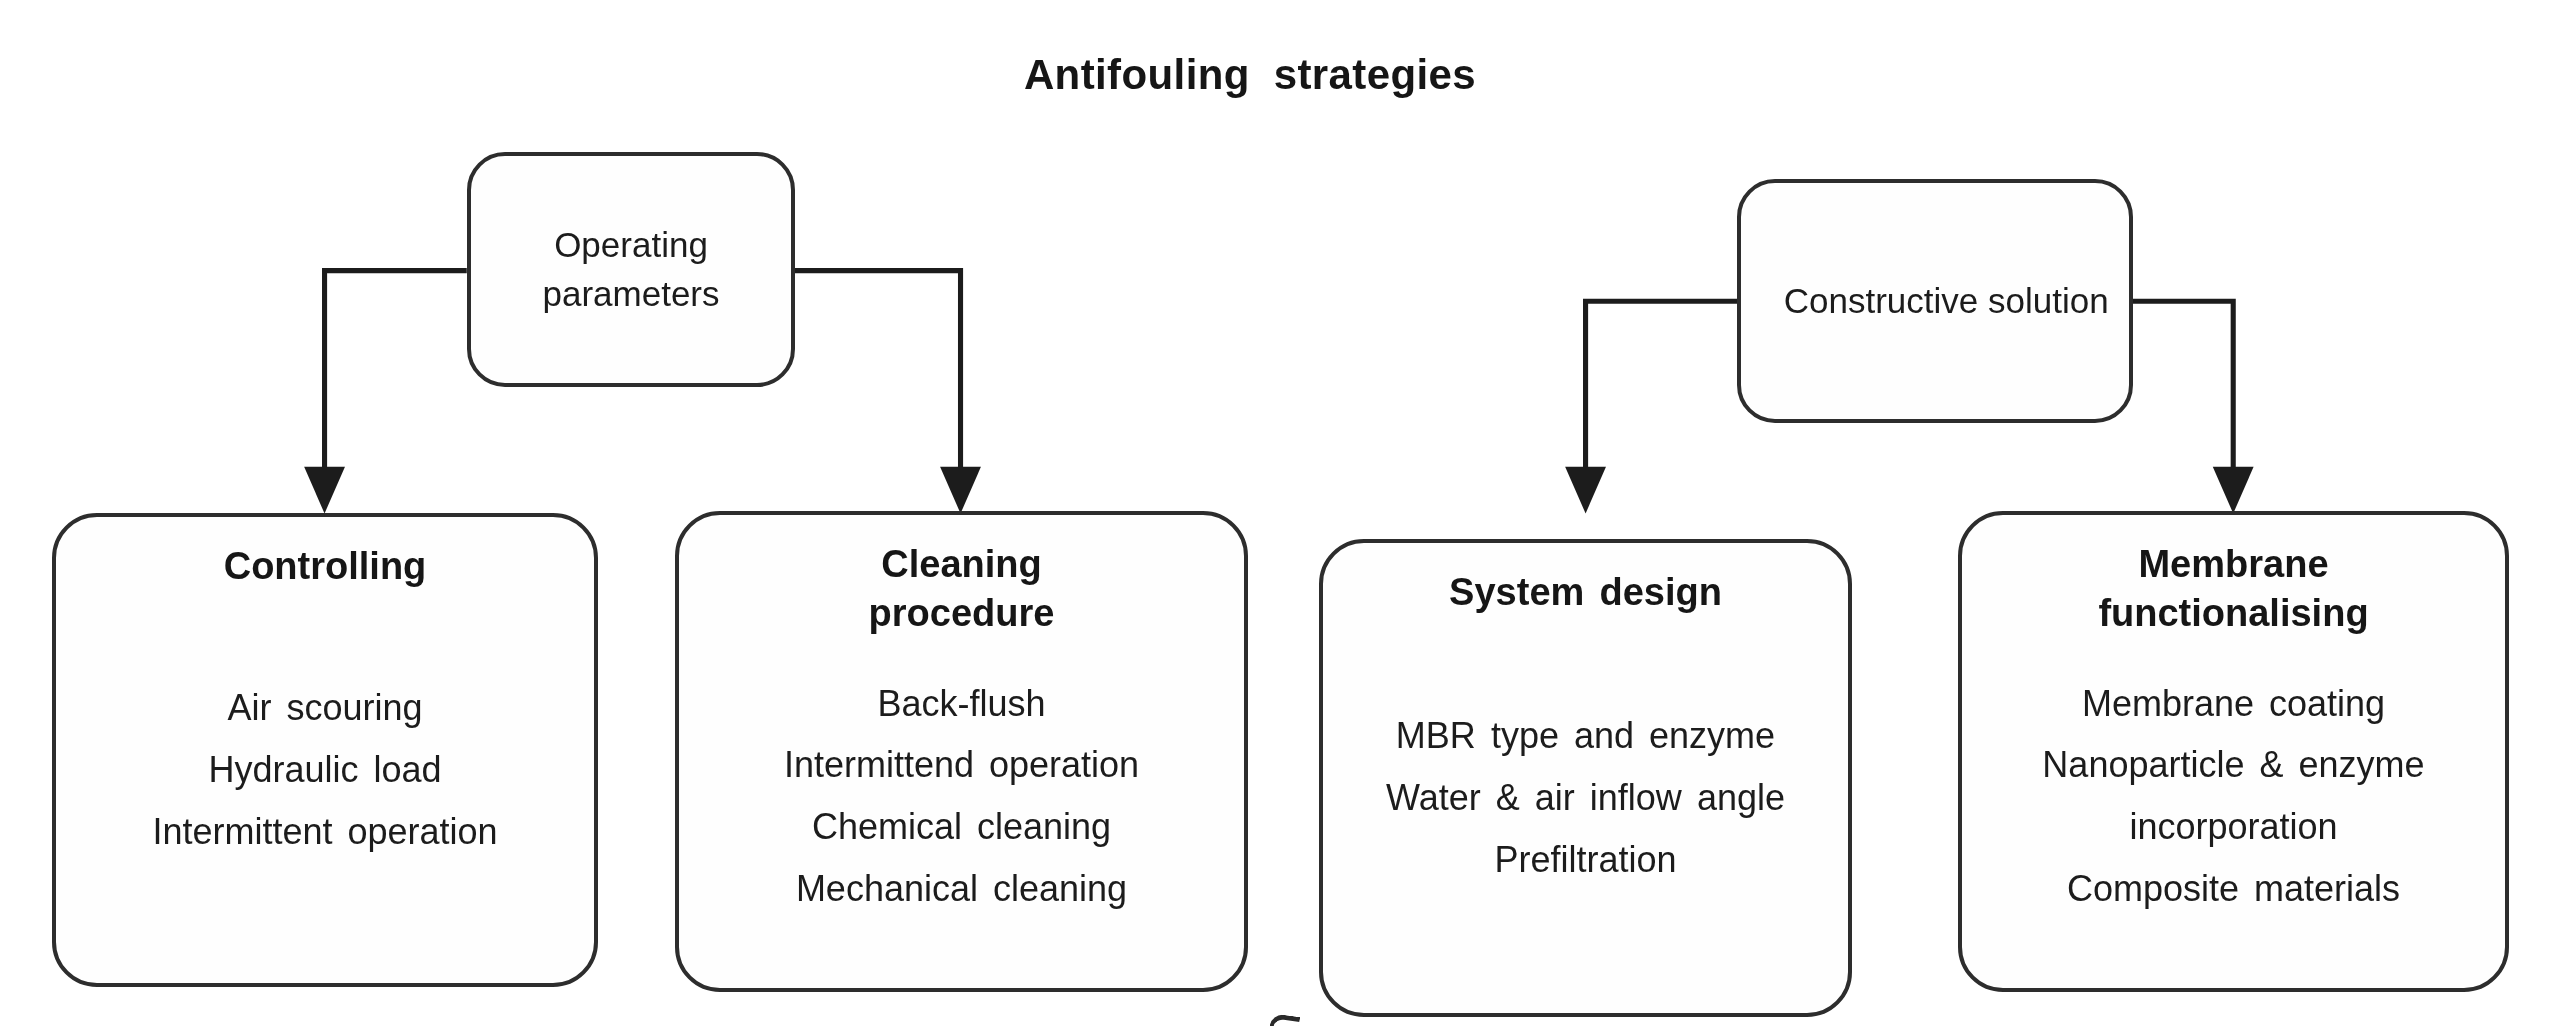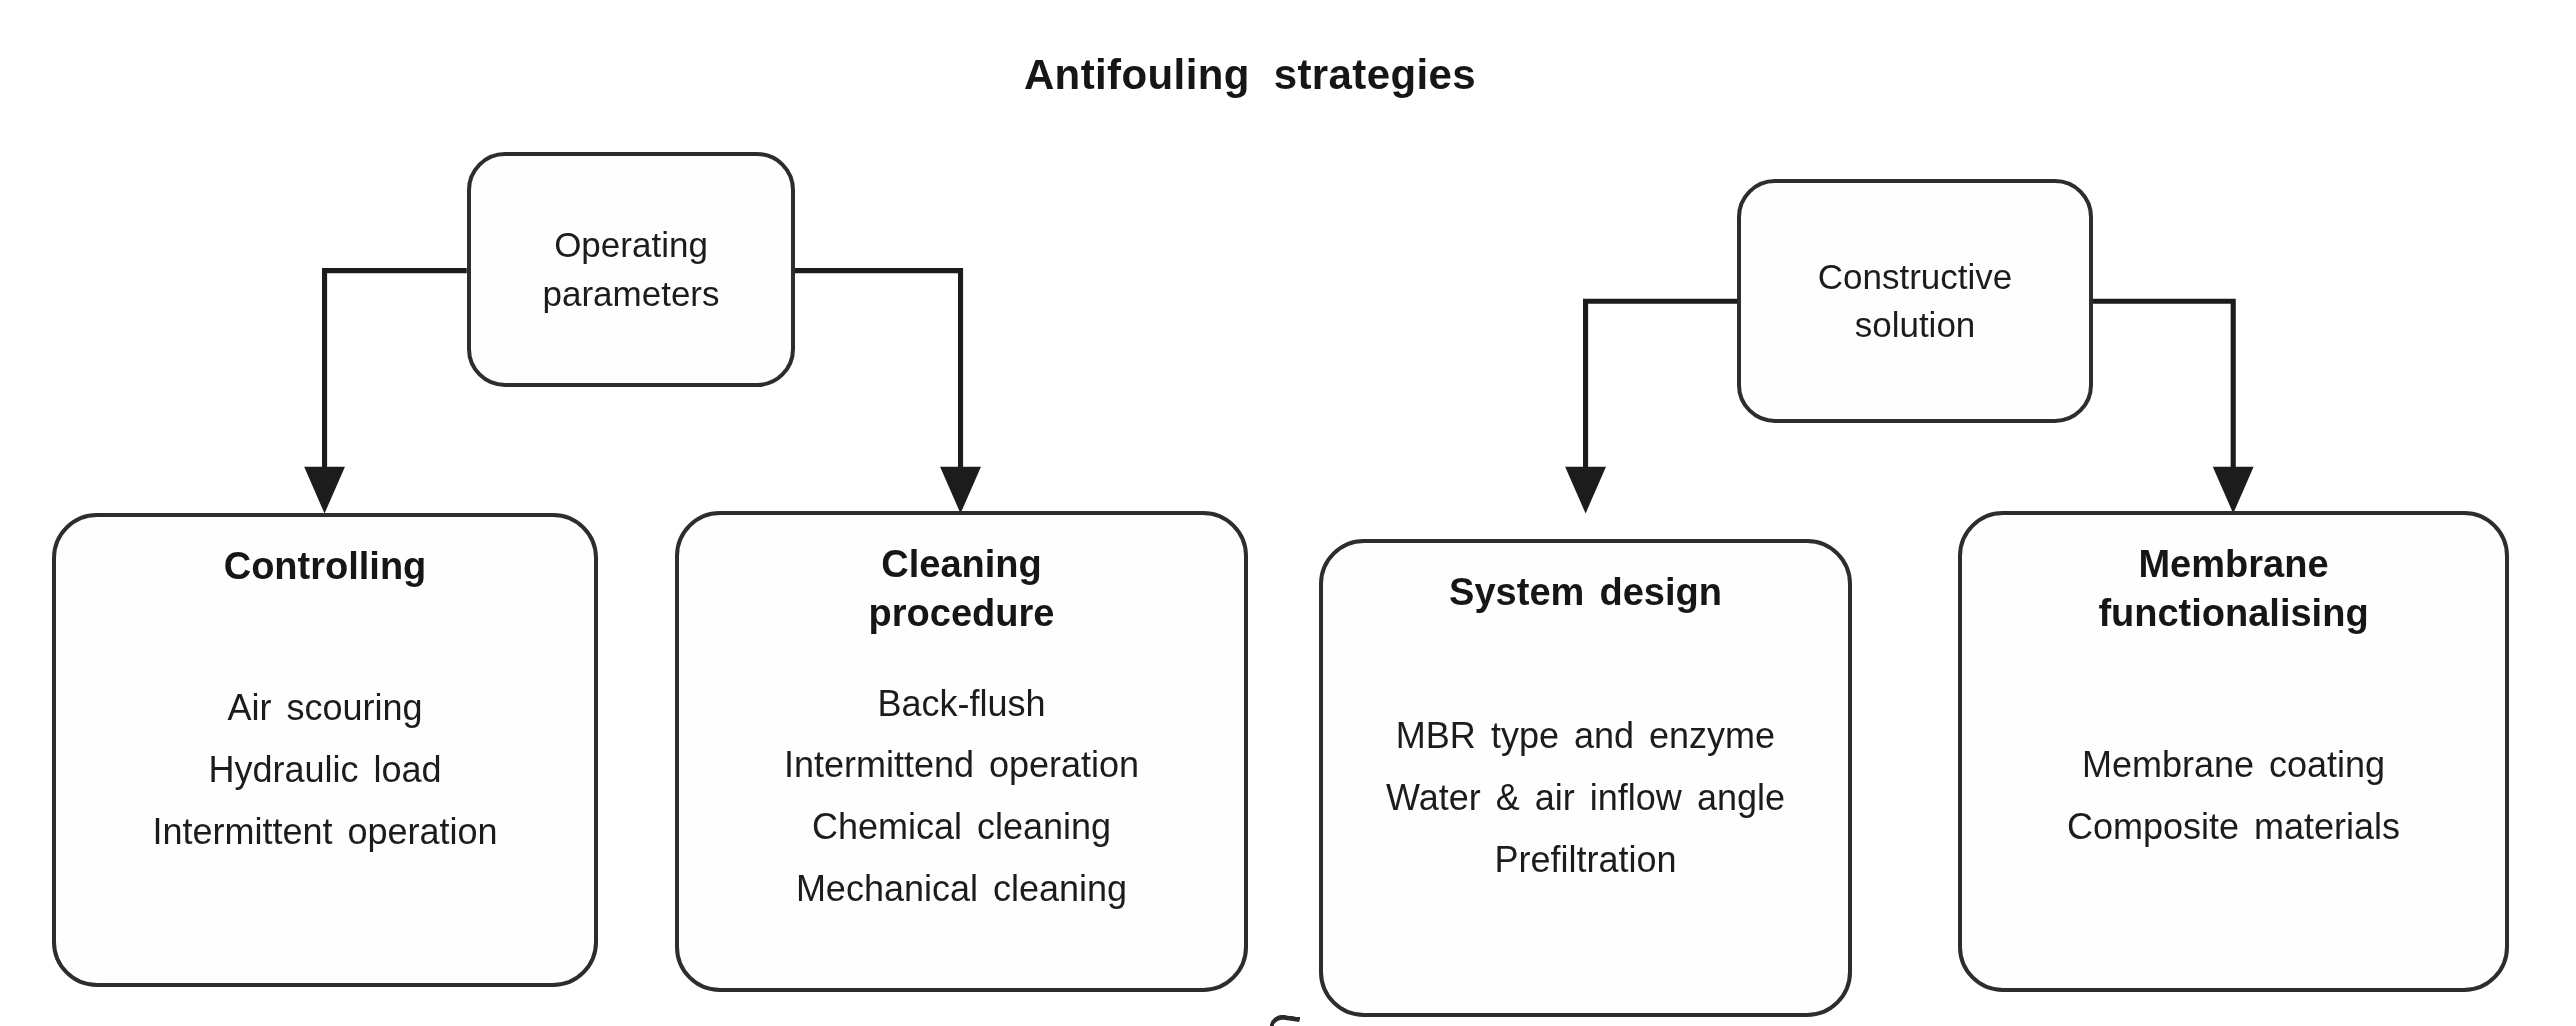--- a/index.html
+++ b/index.html
@@ -82,21 +82,21 @@
     margin: auto 0;
   }
   .item {
     font-size: 36px;
     line-height: 1.72;
     word-spacing: 0.14em;
     color: #1c1c1c;
   }
   
   #box-operating     { left: 467px;  top: 152px; width: 328px; height: 235px; }
-  #box-constructive  { left: 1737px; top: 179px; width: 356px; height: 244px; }
+  #box-constructive  { left: 1737px; top: 179px; width: 396px; height: 244px; justify-content: flex-end; }
   #box-controlling   { left: 52px;   top: 513px; width: 546px; height: 474px; }
   #box-cleaning      { left: 675px;  top: 511px; width: 573px; height: 481px; }
   #box-system        { left: 1319px; top: 511px; width: 533px; height: 478px; margin-top: 28px; }
   #box-membrane      { left: 1958px; top: 511px; width: 551px; height: 481px; }
   .crop-artifact {
     position: absolute;
     left: 1270px;
     top: 1015px;
     width: 25px;
     height: 14.6px;
@@ -162,20 +162,21 @@
       <div class="item">MBR type and enzyme</div>
       <div class="item">Water &amp; air inflow angle</div>
       <div class="item">Prefiltration</div>
     </div>
   </div>
 
   <div class="child-box" id="box-membrane">
     <div class="child-title">Membrane functionalising</div>
     <div class="items">
       <div class="item">Membrane coating</div>
+      <div class="item">Nanoparticle &amp; enzyme incorporation</div>
       <div class="item">Composite materials</div>
     </div>
   </div>
 
   <div class="crop-artifact"></div>
 
 </div>
 
 
 </body></html>

